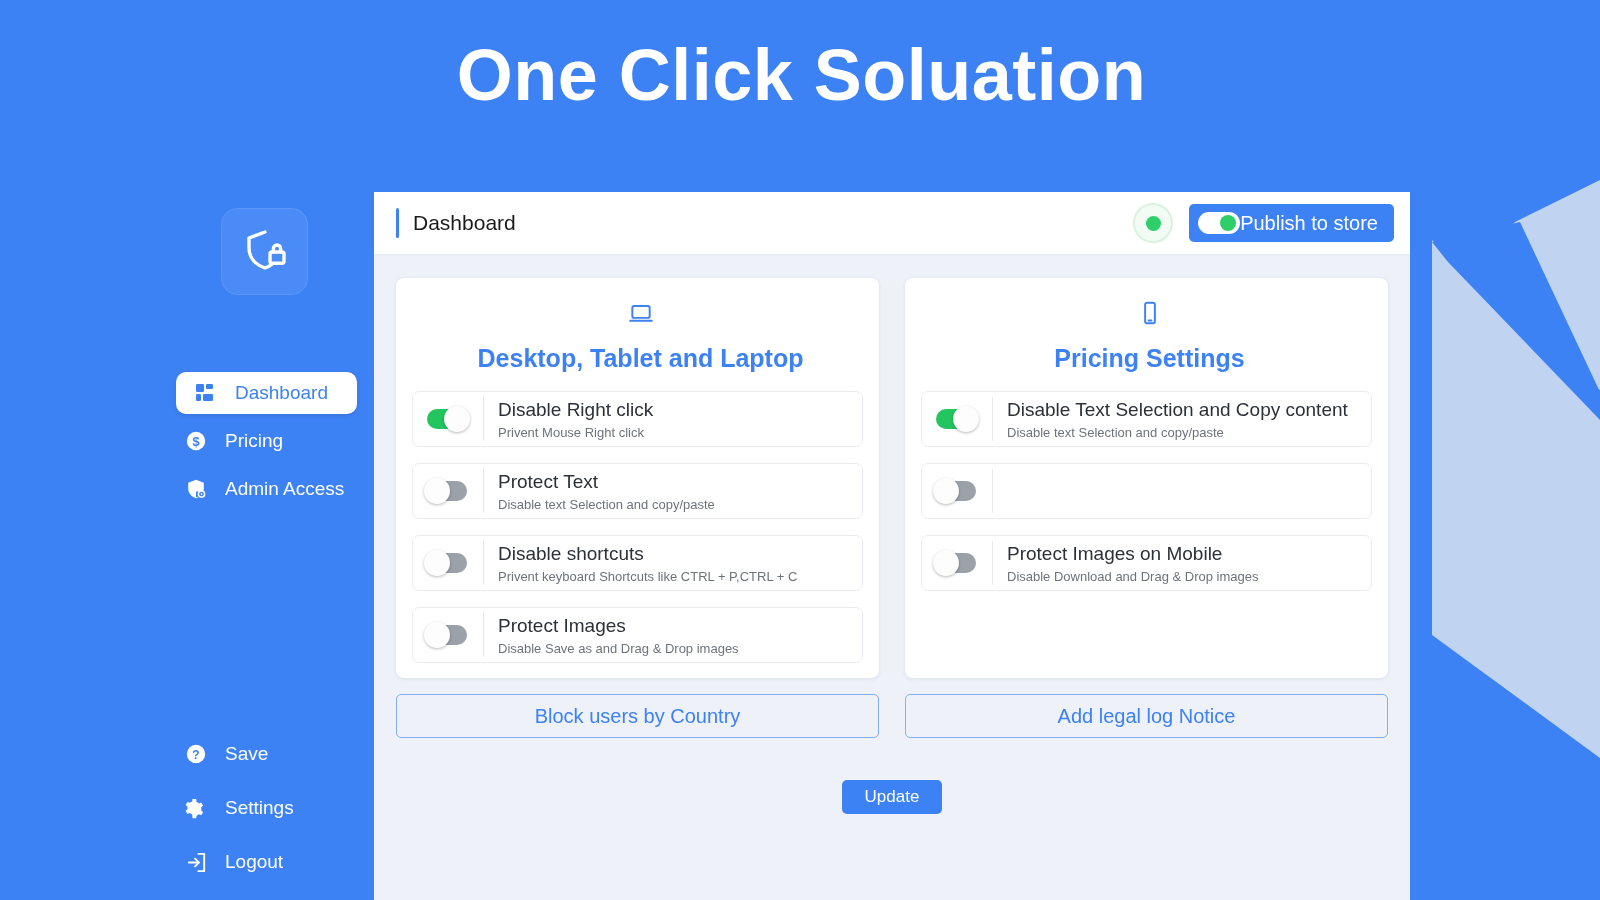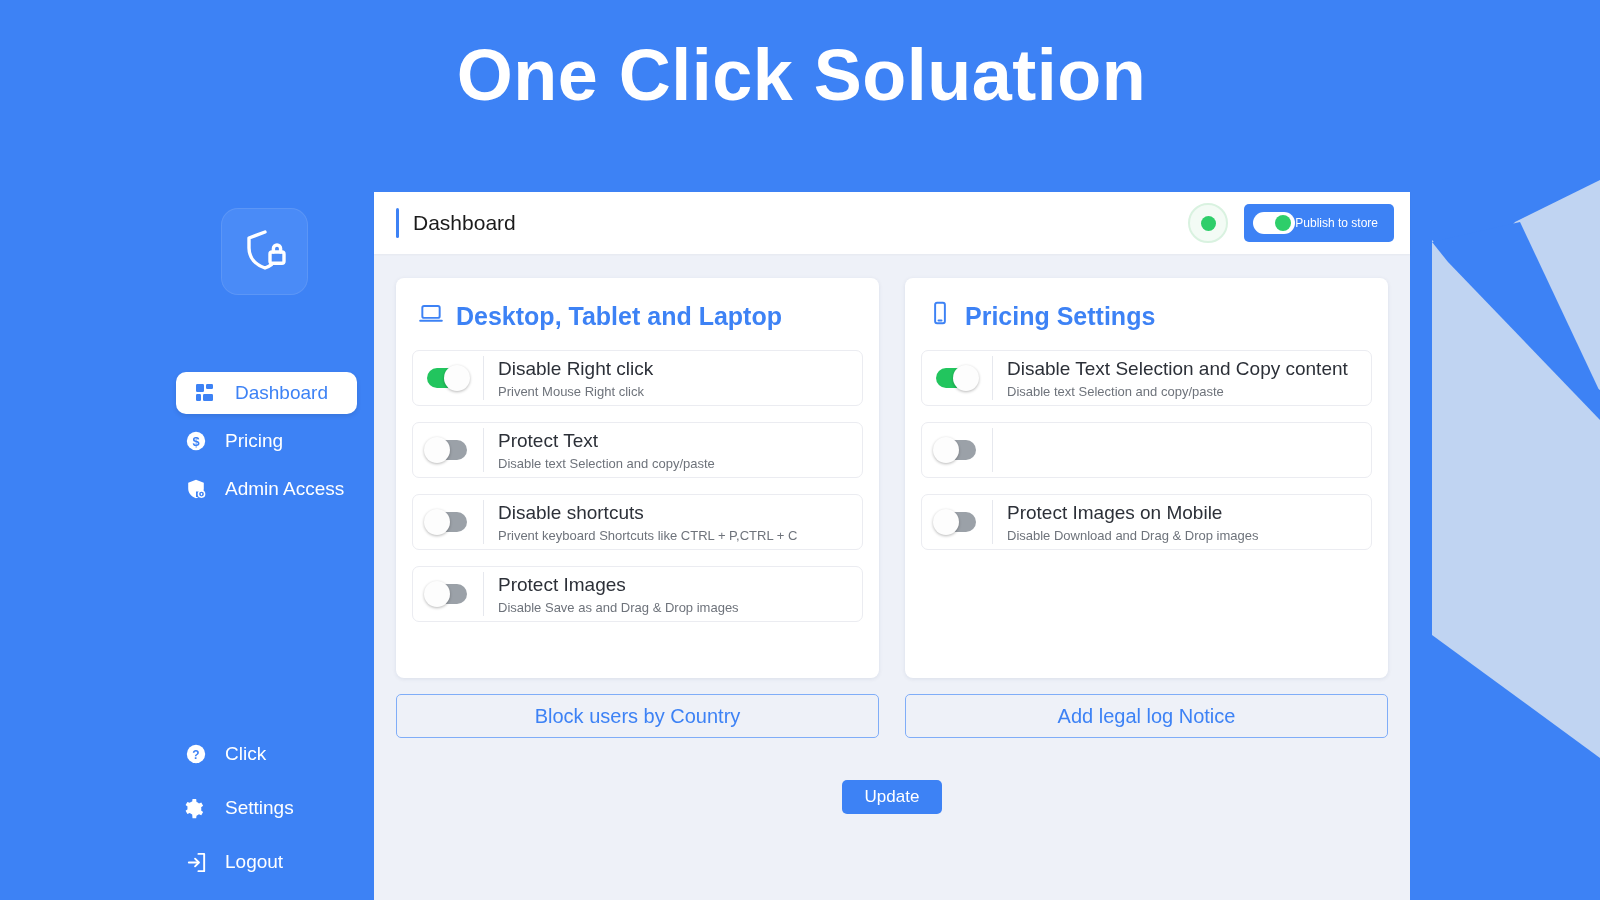--- a/index.html
+++ b/index.html
@@ -94,21 +94,21 @@
     width: 40px; height: 40px; border-radius: 50%;
     border: 2px solid #d9f2e0; background: #f3fbf5;
     display: flex; align-items: center; justify-content: center;
   }
   .status-dot { width: 15px; height: 15px; border-radius: 50%; background: #2ece6a; }
 
   .publish-btn {
     display: flex; align-items: center; gap: 0;
     background: #3d82f5; border-radius: 5px;
     height: 38px; padding: 0 16px 0 9px;
-    color: #ffffff; font-size: 12px;
+    color: #ffffff; font-size: 20px;
     cursor: pointer; border: none;
   }
   .mini-switch {
     width: 42px; height: 22px; border-radius: 11px; background: #ffffff;
     position: relative; flex: 0 0 auto;
   }
   .mini-switch .knob {
     position: absolute; top: 3px; left: 22px;
     width: 16px; height: 16px; border-radius: 50%; background: #2ece6a;
   }
@@ -119,20 +119,21 @@
   .card {
     background: #ffffff; border-radius: 8px;
     padding: 18px 16px 16px 16px;
     box-shadow: 0 1px 4px rgba(20,40,90,0.09);
     height: 400px;
   }
   .card-head {
     display: flex; align-items: center; gap: 12px;
     color: #3d82f5; font-size: 25px; font-weight: bold;
     margin: 4px 0 18px 6px;
+    flex-direction: column;
   }
   .row {
     display: flex; align-items: center;
     border: 1px solid #ebecf1; border-radius: 7px;
     height: 56px; padding: 0 14px; margin-bottom: 16px;
     background: #ffffff;
   }
   .switch {
     width: 40px; height: 20px; border-radius: 10px;
     position: relative; flex: 0 0 auto;
@@ -237,21 +238,21 @@
   </div>
 
   <div class="nav-bottom">
     <div class="nav-item">
       <span class="ic">
         <svg width="22" height="22" viewBox="0 0 24 24">
           <circle cx="12" cy="12" r="10" fill="#ffffff"></circle>
           <text x="12" y="17" text-anchor="middle" font-size="13" font-weight="bold" fill="#3d82f5" font-family="Liberation Sans, sans-serif">?</text>
         </svg>
       </span>
-      <span class="lbl">Click</span>
+      <span class="lbl">Save</span>
     </div>
 
     <div class="nav-item">
       <span class="ic">
         <svg width="22" height="22" viewBox="0 0 24 24" fill="#ffffff">
           <path d="M12 8.4a3.6 3.6 0 1 0 0 7.2 3.6 3.6 0 0 0 0-7.2zm9.2 3.6c0-.5-.05-1-.13-1.47l2.03-1.5-1.9-3.3-2.4.92a8.5 8.5 0 0 0-2.55-1.48L15.9 2h-3.8l-.35 2.57c-.92.32-1.78.8-2.55 1.42l-2.4-.92-1.9 3.3 2.03 1.5c-.08.47-.13.97-.13 1.47s.05 1 .13 1.47l-2.03 1.5 1.9 3.3 2.4-.92c.77.62 1.63 1.1 2.55 1.42L12.1 22h3.8l.35-2.57a8.5 8.5 0 0 0 2.55-1.48l2.4.92 1.9-3.3-2.03-1.5c.08-.47.13-.97.13-1.47z" transform="translate(-4.5,0) scale(1.05)"></path>
         </svg>
       </span>
       <span class="lbl">Settings</span>
     </div>

